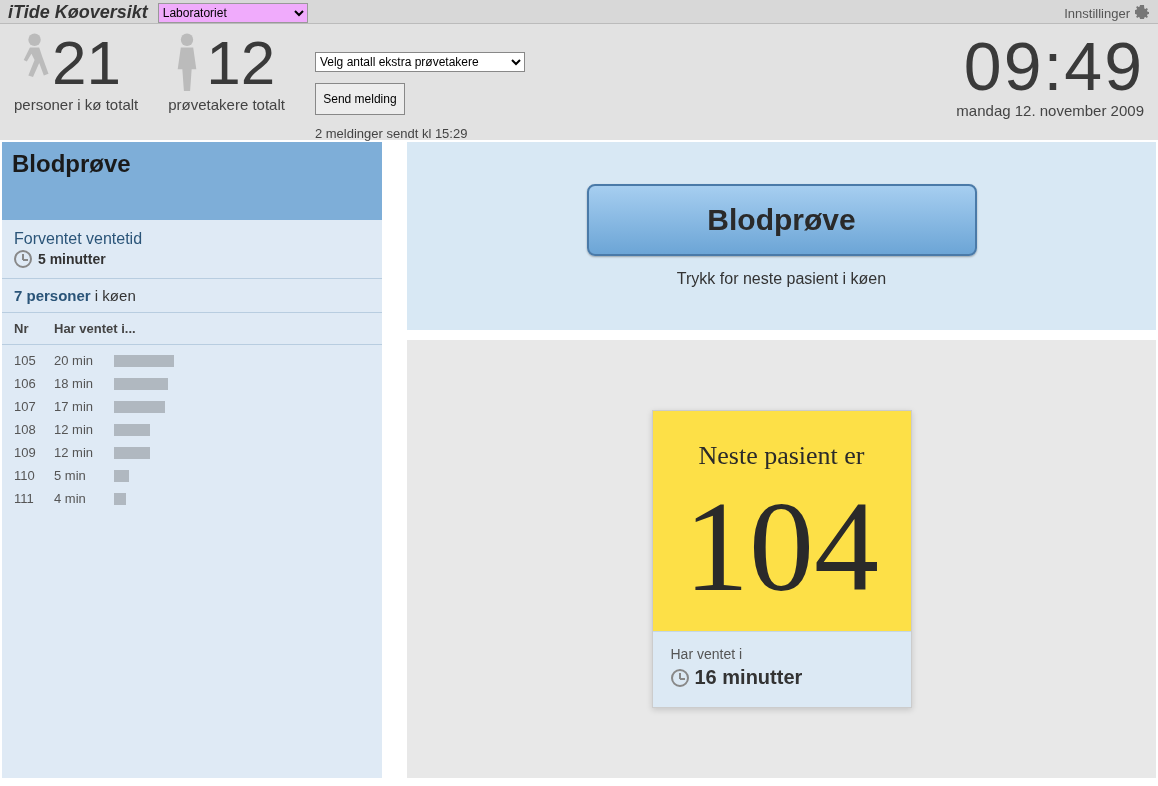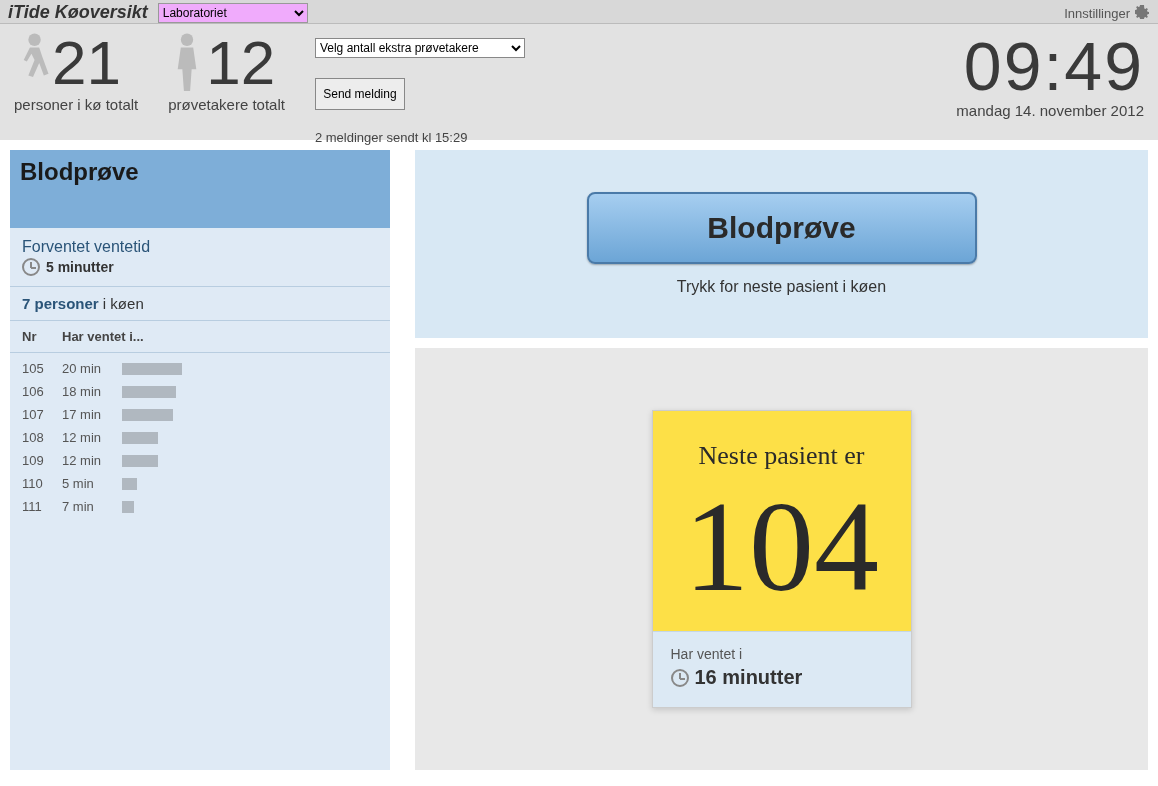--- a/index.html
+++ b/index.html
@@ -69,22 +69,22 @@
   line-height: 1;
 }
 .stat-label {
   font-size: 15px;
   color: #444;
   margin-top: 2px;
 }
 .controls-block {
   display: flex;
   flex-direction: column;
-  gap: 20px;
-  margin-top: 6px;
+  gap: 11px;
+  margin-top: 20px;
 }
 .extra-select {
   font-size: 12px;
   height: 20px;
   width: 210px;
   border: 1px solid #888;
   background: #fff;
 }
 .send-btn {
   width: 90px;
@@ -112,21 +112,21 @@
 .clock-date {
   font-size: 15px;
   color: #444;
   margin-top: 2px;
 }
 
 
 .main {
   display: flex;
   gap: 25px;
-  padding: 10px;
+  padding: 2px;
   height: calc(786px - 30px - 116px);
 }
 
 
 .left-panel {
   width: 380px;
   background: #dfeaf5;
   display: flex;
   flex-direction: column;
 }
@@ -341,21 +341,21 @@
   <div class="controls-block">
     <select class="extra-select">
       <option>Velg antall ekstra prøvetakere</option>
     </select>
     <button class="send-btn">Send melding</button>
     <span class="msg-status">2 meldinger sendt kl 15:29</span>
   </div>
 
   <div class="clock-block">
     <div class="clock-time">09:49</div>
-    <div class="clock-date">mandag 14. november 2012</div>
+    <div class="clock-date">mandag 12. november 2009</div>
   </div>
 </div>
 
 <div class="main">
 
   <div class="left-panel">
     <div class="queue-header">
       <div class="queue-title">Blodprøve</div>
     </div>
     <div class="waittime-box">
@@ -410,21 +410,21 @@
         </div>
         <div class="queue-row">
           <span class="col-nr">110</span>
           <span class="col-time">5 min</span>
           <span class="col-bar">
             <div class="wait-bar" style="width:15px"></div>
           </span>
         </div>
         <div class="queue-row">
           <span class="col-nr">111</span>
-          <span class="col-time">7 min</span>
+          <span class="col-time">4 min</span>
           <span class="col-bar">
             <div class="wait-bar" style="width:12px"></div>
           </span>
         </div>
       </div>
   </div>
 
   <div class="right-panel">
     <div class="call-box">
       <button class="big-btn">Blodprøve</button>

